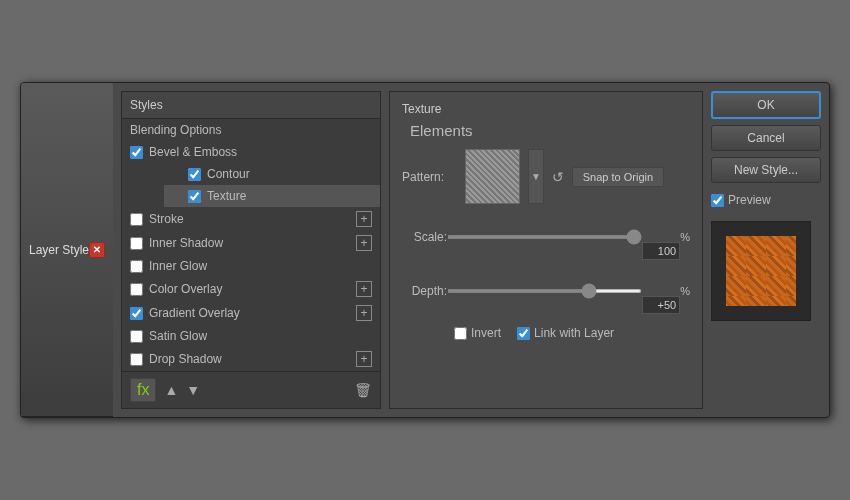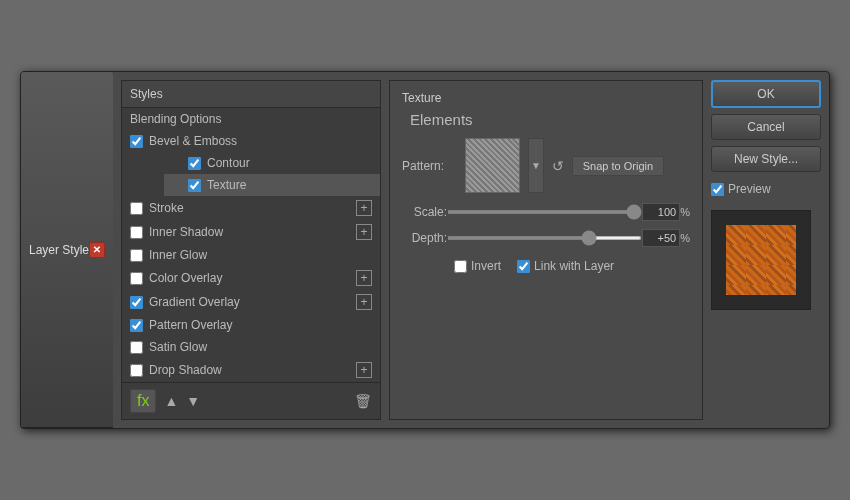--- a/index.html
+++ b/index.html
@@ -218,20 +218,21 @@
       background: #333;
       border: 1px solid #555;
       color: #ccc;
       width: 38px;
       height: 18px;
       padding: 0 3px;
       font-size: 11px;
       display: flex;
       align-items: center;
       justify-content: flex-end;
+      margin-top: 28px;
     }
     .percent-label {
       color: #bbb;
       font-size: 11px;
     }
     .checkbox-row {
       display: flex;
       align-items: center;
       gap: 16px;
       margin-top: 4px;
@@ -349,24 +350,20 @@
         <span>Color Overlay</span>
         <div class="plus-btn">+</div>
       </div>
 
       <div class="layer-item">
         <input type="checkbox" checked="" style="">
         <span>Gradient Overlay</span>
         <div class="plus-btn">+</div>
       </div>
 
-      <div class="layer-item">
-        <input type="checkbox" checked="" style="">
-        <span>Pattern Overlay</span>
-      </div>
 
       <div class="layer-item">
         <input type="checkbox" style="">
         <span>Satin Glow</span>
       </div>
 
       <div class="layer-item">
         <input type="checkbox" style="">
         <span>Drop Shadow</span>
         <div class="plus-btn">+</div>

